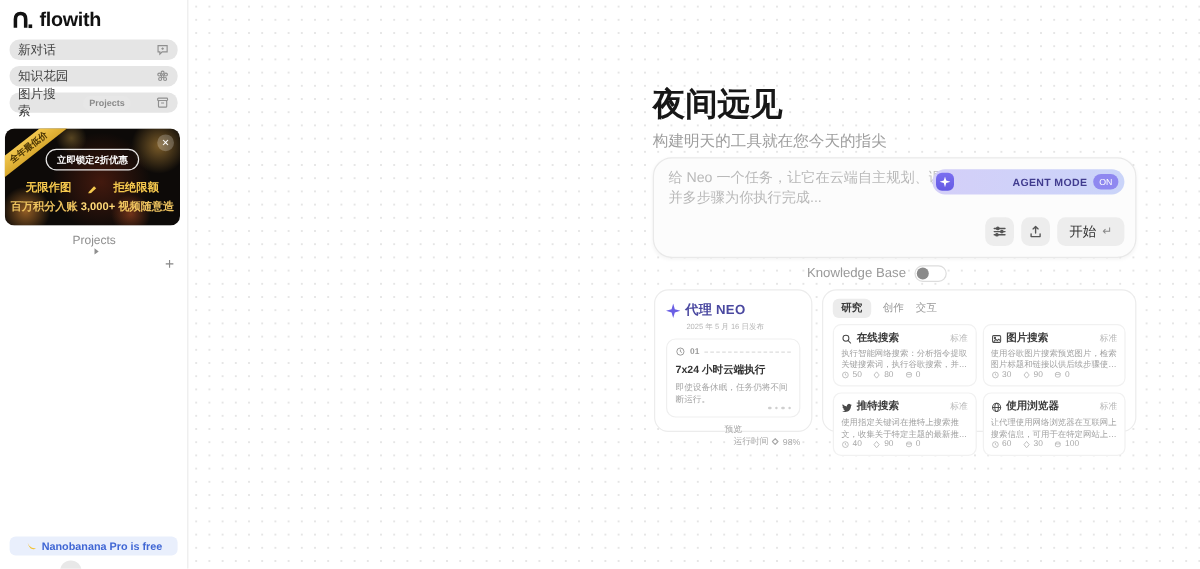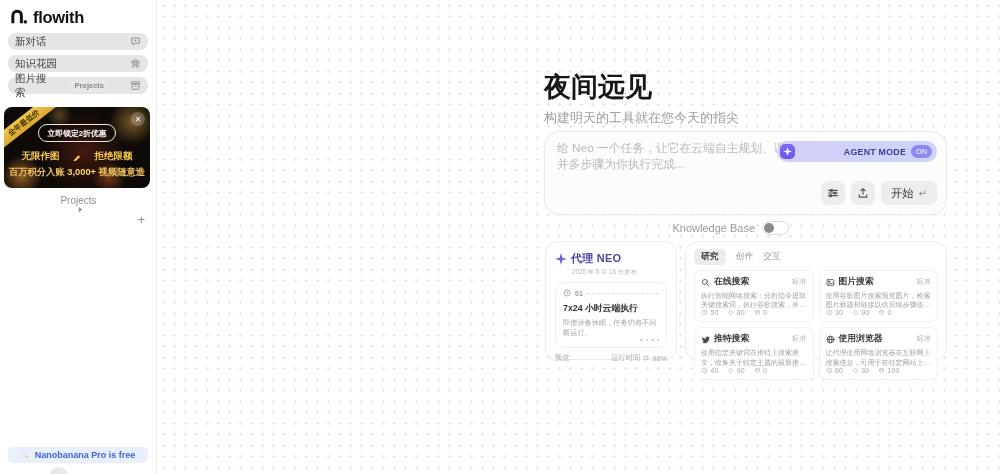--- a/index.html
+++ b/index.html
@@ -104,21 +104,21 @@
   .neo-inner { margin-top:5px; border:1px solid #efefef; border-radius:8px; padding:6px 7px;
     height:66px; position:relative; background:#fff; }
   .neo-step-row { display:flex; align-items:center; gap:4px; }
   .neo-step-row svg { width:8px; height:8px; stroke:#8a8a8a; fill:none; stroke-width:1.4; }
   .neo-step { font-size:7px; color:#9a9a9a; font-weight:600; }
   .neo-dash { flex:1; border-top:1px dashed #ddd; }
   .neo-feat { margin-top:6px; font-size:8.8px; font-weight:700; color:#333; }
   .neo-desc { margin-top:3px; font-size:7.2px; color:#a5a5a5; line-height:1.35; }
   .neo-dots { position:absolute; right:7px; bottom:6px; display:flex; gap:3px; }
   .neo-dots i { width:2.5px; height:2.5px; border-radius:50%; background:#cfcfcf; }
-  .neo-foot { margin-top:5px; display:flex; align-items:center; font-size:7.3px; color:#a8a8a8; }
+  .neo-foot { margin-top:5px; display:flex; align-items:center; font-size:7.3px; color:#a8a8a8;flex-direction:column; }
   .neo-foot .right { margin-left:auto; display:flex; align-items:center; gap:3px; }
   .neo-foot svg { width:6px; height:6px; stroke:#a8a8a8; fill:none; stroke-width:1.6; }
 
   
   .tools-panel { position:absolute; left:527px; top:241px; width:262px; height:119px; background:#fff;
     border:1px solid #ececec; border-radius:12px; padding:7px 8px; }
   .tabs { display:flex; align-items:center; gap:10px; }
   .tab { font-size:8.8px; color:#9a9a9a; background:none; border:none; cursor:pointer;
     padding:2px 0; font-family:inherit; }
   .tab.active { background:#ececec; border-radius:5px; padding:2px 7px; color:#3a3a3a; font-weight:700; }

